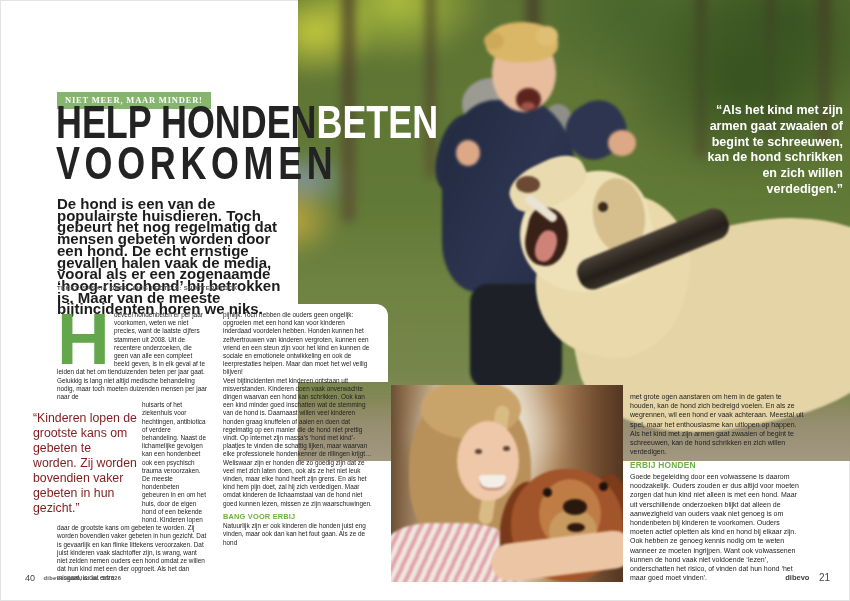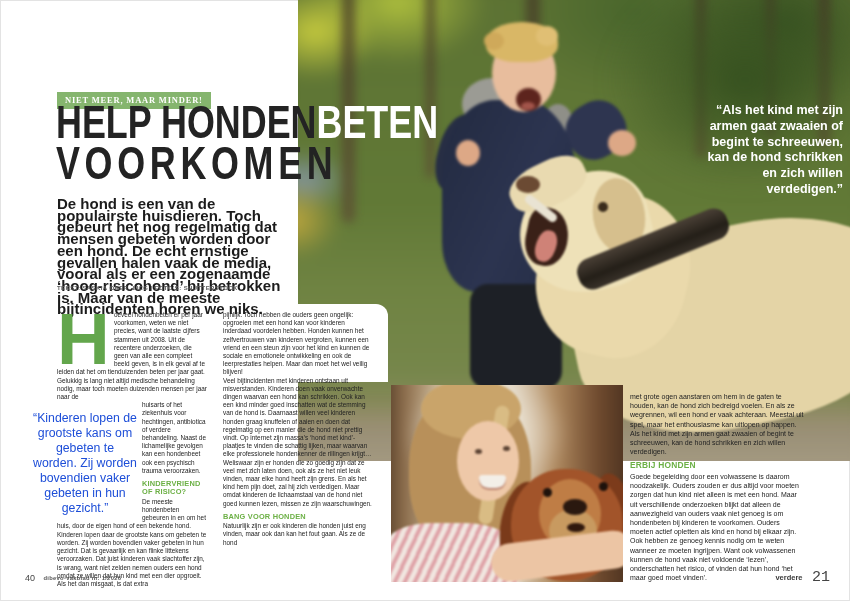--- a/index.html
+++ b/index.html
@@ -109,30 +109,30 @@
 
   .col{position:absolute;color:#232323;font-size:6.4px;line-height:8.2px;}
   .col p{margin:0;}
   .col1{left:57px;top:311px;width:150px;}
   .col2{left:223px;top:311px;width:149px;}
   .col3{left:630px;top:392px;width:174px;font-size:7px;line-height:9.2px;}
   .sec-h{margin:5px 0 1px 0;color:#6cb045;font-weight:bold;font-size:7.4px;line-height:8.4px;letter-spacing:.2px;}
   .col3 .sec-h{font-size:8.4px;line-height:9.6px;}
   .dropcap{float:left;width:52px;height:52px;margin:2px 5px 0 0;color:#63a64c;font-weight:bold;
     font-size:73px;line-height:51px;}
-  .pullquote{float:left;width:104px;margin:10px 5px 2px -24px;color:#1d4ed8;
-    font-size:12.3px;line-height:15px;text-align:center;}
+  .pullquote{float:left;width:104px;margin:10px 5px 2px -24px;color:#7f1d1d;
+    font-size:12.3px;line-height:15px;text-align:left;}
 
   
   .footer-left{position:absolute;left:25px;top:568px;color:#444444;}
   .footer-left .pageno{font-size:9px;vertical-align:middle;}
   .footer-left .mag{font-size:5.8px;font-weight:bold;letter-spacing:.3px;margin-left:4px;vertical-align:middle;color:#555555;}
   .footer-right{position:absolute;right:20px;top:568px;color:#444444;text-align:right;}
   .footer-right .mag{font-size:7.5px;font-weight:bold;margin-right:5px;vertical-align:middle;color:#3a3a3a;}
-  .footer-right .pageno{font-size:15px;vertical-align:middle;font-family:Liberation Mono, monospace;}
+  .footer-right .pageno{font-size:10px;vertical-align:middle;}
 </style>
 </head>
 <body>
 
 <div class="spread">
 
   <div class="photo-main">
     <div class="pm-bg"></div>
     <div class="trunk t1"></div>
     <div class="trunk t2"></div>
@@ -210,40 +210,39 @@
 
   <p class="intro">De hond is een van de populairste huisdieren. Toch gebeurt het nog regelmatig dat mensen gebeten worden door een hond. De echt ernstige gevallen halen vaak de media, vooral als er een zogenaamde ‘hoog-risicohond’ bij betrokken is. Maar van de meeste bijtincidenten horen we niks.</p>
 
   <div class="byline">TEKST: SASKIA OBER, LICG  |  FOTO’S: SHUTTERSTOCK</div>
 
   <div class="col col1">
     <p><span class="dropcap">H</span><span>oeveel hondenbeten er per jaar voorkomen, weten we niet precies, want de laatste cijfers stammen uit 2008. Uit de recentere onderzoeken, die geen van alle een compleet beeld geven, is in elk geval af te leiden dat het om tienduizenden beten per jaar gaat. Gelukkig is lang niet altijd medische behandeling nodig, maar toch moeten duizenden mensen per jaar naar de</span></p>
     <div>
       <div class="pullquote">“Kinderen lopen de grootste kans om gebeten te worden. Zij worden bovendien vaker gebeten in hun gezicht.”</div>
       <p>huisarts of het ziekenhuis voor hechtingen, antibiotica of verdere behandeling. Naast de lichamelijke gevolgen kan een hondenbeet ook een psychisch trauma veroorzaken.</p>
-      <h3 class="sec-h">KINDERVRIEND OF RISICO?</h3>
       <p>De meeste hondenbeten gebeuren in en om het huis, door de eigen hond of een bekende hond. Kinderen lopen daar de grootste kans om gebeten te worden. Zij worden bovendien vaker gebeten in hun gezicht. Dat is gevaarlijk en kan flinke littekens veroorzaken. Dat juist kinderen vaak slachtoffer zijn, is wrang, want niet zelden nemen ouders een hond omdat ze willen dat hun kind met een dier opgroeit. Als het dan misgaat, is dat extra</p>
     </div>
   </div>
 
   <div class="col col2">
     <p>pijnlijk. Toch hebben die ouders geen ongelijk: opgroeien met een hond kan voor kinderen inderdaad voordelen hebben. Honden kunnen het zelfvertrouwen van kinderen vergroten, kunnen een vriend en een steun zijn voor het kind en kunnen de sociale en emotionele ontwikkeling en ook de leerprestaties helpen. Maar dan moet het wel veilig blijven!</p>
     <p>Veel bijtincidenten met kinderen ontstaan uit misverstanden. Kinderen doen vaak onverwachte dingen waarvan een hond kan schrikken. Ook kan een kind minder goed inschatten wat de stemming van de hond is. Daarnaast willen veel kinderen honden graag knuffelen of aaien en doen dat regelmatig op een manier die de hond niet prettig vindt. Op internet zijn massa’s ‘hond met kind’-plaatjes te vinden die schattig lijken, maar waarvan elke professionele hondenkenner de rillingen krijgt… Weliswaar zijn er honden die zo goedig zijn dat ze veel met zich laten doen, ook als ze het niet leuk vinden, maar elke hond heeft zijn grens. En als het kind hem pijn doet, zal hij zich verdedigen. Maar omdat kinderen de lichaamstaal van de hond niet goed kunnen lezen, missen ze zijn waarschuwingen.</p>
-    <h3 class="sec-h">BANG VOOR HONDEN</h3>
+    <h3 class="sec-h">BANG VOOR ERBIJ</h3>
     <p>Natuurlijk zijn er ook kinderen die honden juist eng vinden, maar ook dan kan het fout gaan. Als ze de hond</p>
   </div>
 
   <div class="col col3">
     <p>met grote ogen aanstaren om hem in de gaten te houden, kan de hond zich bedreigd voelen. En als ze wegrennen, wil een hond er vaak achteraan. Meestal uit spel, maar het enthousiasme kan uitlopen op happen. Als het kind met zijn armen gaat zwaaien of begint te schreeuwen, kan de hond schrikken en zich willen verdedigen.</p>
     <h3 class="sec-h">ERBIJ HONDEN</h3>
     <p>Goede begeleiding door een volwassene is daarom noodzakelijk. Ouders zouden er dus altijd voor moeten zorgen dat hun kind niet alleen is met een hond. Maar uit verschillende onderzoeken blijkt dat alleen de aanwezigheid van ouders vaak niet genoeg is om hondenbeten bij kinderen te voorkomen. Ouders moeten actief opletten als kind en hond bij elkaar zijn. Ook hebben ze genoeg kennis nodig om te weten wanneer ze moeten ingrijpen. Want ook volwassenen kunnen de hond vaak niet voldoende ‘lezen’, onderschatten het risico, of vinden dat hun hond ‘het maar goed moet vinden’.</p>
   </div>
 
   <div class="footer-left">
     <span class="pageno">40</span>
     <span class="mag">dibevo-vakblad nr. 1/2026</span>
   </div>
   <div class="footer-right">
-    <span class="mag">verdere</span>
+    <span class="mag">dibevo</span>
     <span class="pageno">21</span>
   </div>
 
 </div>
 
 </body></html>

